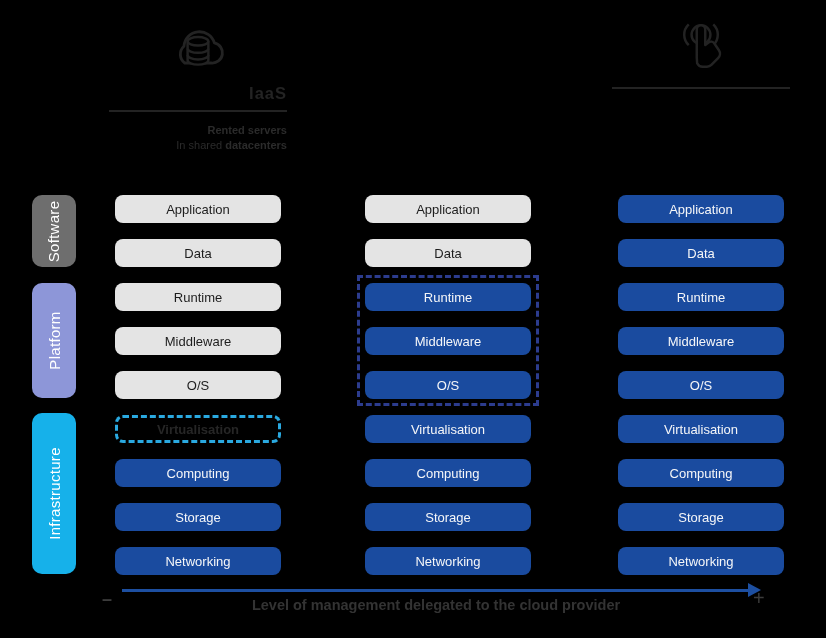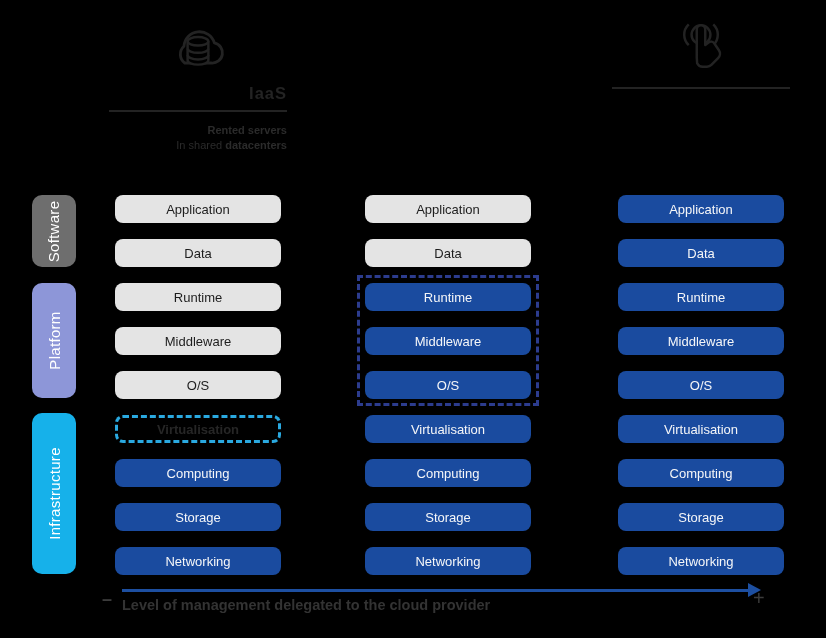--- a/index.html
+++ b/index.html
@@ -36,21 +36,21 @@
   .pill.blue{background:var(--pillBlue); color:#f5f6f8;}
   .pill.vdash{background:transparent; border:3px dashed var(--cyan); color:var(--inkText); font-weight:600;}
   .paas-outline{position:absolute; left:357px; top:275px; width:182px; height:131px;
                 border:3px dashed var(--navy); box-sizing:border-box;}
   
   .axis-line{position:absolute; left:122px; top:589px; width:628px; height:3px; background:var(--arrow);}
   .axis-head{position:absolute; left:748px; top:583px; width:0; height:0;
              border-left:13px solid var(--arrow); border-top:7.5px solid transparent; border-bottom:7.5px solid transparent;}
   .axis-minus{position:absolute; left:102px; top:589px; color:var(--inkAxis); font-size:18px; font-weight:700;}
   .axis-plus{position:absolute; left:753px; top:587px; color:var(--inkAxis); font-size:20px; font-weight:400;}
-  .axis-caption{position:absolute; left:122px; top:597px; width:628px; text-align:left;
+  .axis-caption{position:absolute; left:122px; top:597px; width:628px; text-align:center;
                 color:var(--inkCaption); font-size:14.5px; font-weight:600;}
   svg .st{stroke:var(--ink); stroke-width:3; fill:none; stroke-linecap:round; stroke-linejoin:round;}
   svg .fl{stroke:var(--ink); stroke-width:2.6; fill:#000; stroke-linejoin:round;}
   svg .ln{stroke:var(--ink); stroke-width:2.6; fill:none;}
 </style>
 </head>
 <body>
 
 <div class="canvas">
 

